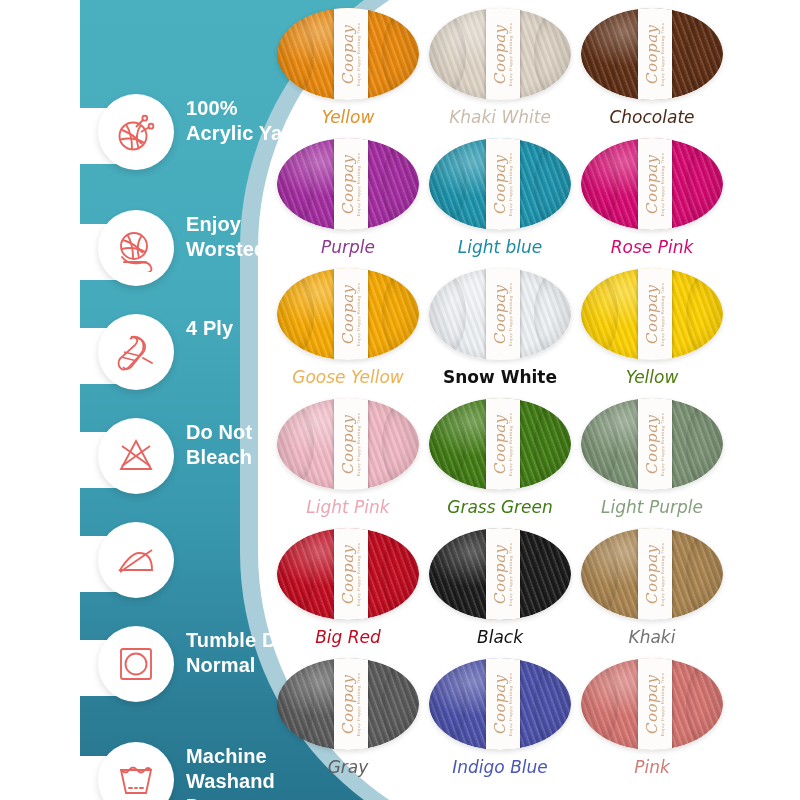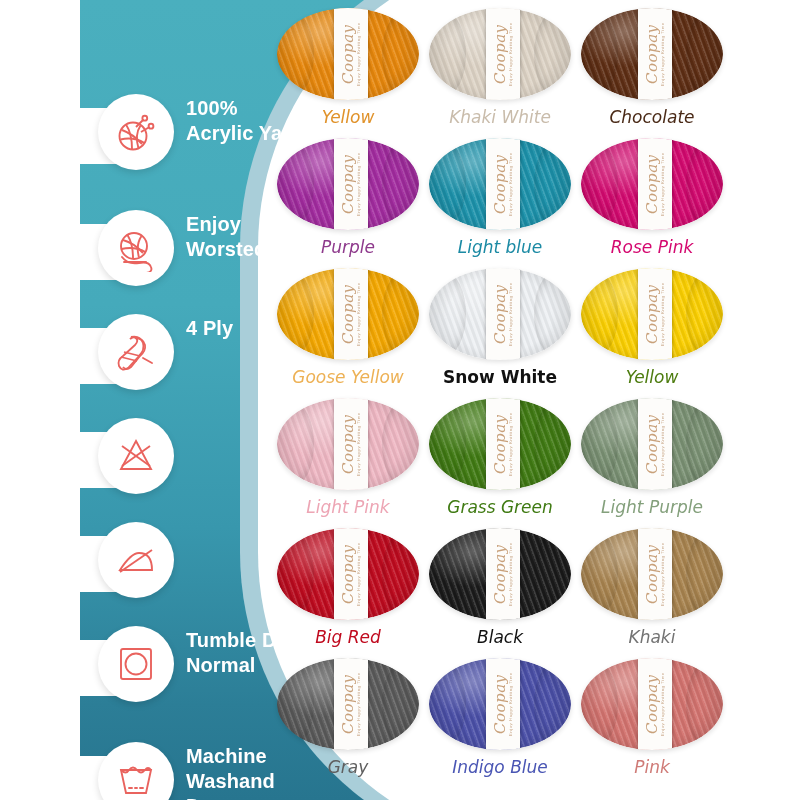--- a/index.html
+++ b/index.html
@@ -168,20 +168,21 @@
 
     <div class="feature">
       <div class="feat-tab"></div>
       <div class="feat-circle">
         <svg width="48" height="48" viewBox="0 0 48 48" fill="none" stroke="#e9635e" stroke-width="1.9">
           <path d="M24 9 L39 37 L9 37 Z"></path>
           <path d="M10 14 L38 34"></path>
           <path d="M38 14 L10 34"></path>
         </svg>
       </div>
+      <div class="feat-label">Do Not Bleach</div>
     </div>
 
     <div class="feature">
       <div class="feat-tab"></div>
       <div class="feat-circle">
         <svg width="48" height="48" viewBox="0 0 48 48" fill="none" stroke="#e9635e" stroke-width="1.9">
           <path d="M8 34 L40 34 q0 -17 -13 -17 q-8 0 -19 17 Z"></path>
           <path d="M8 36 L40 14"></path>
         </svg>
       </div>

